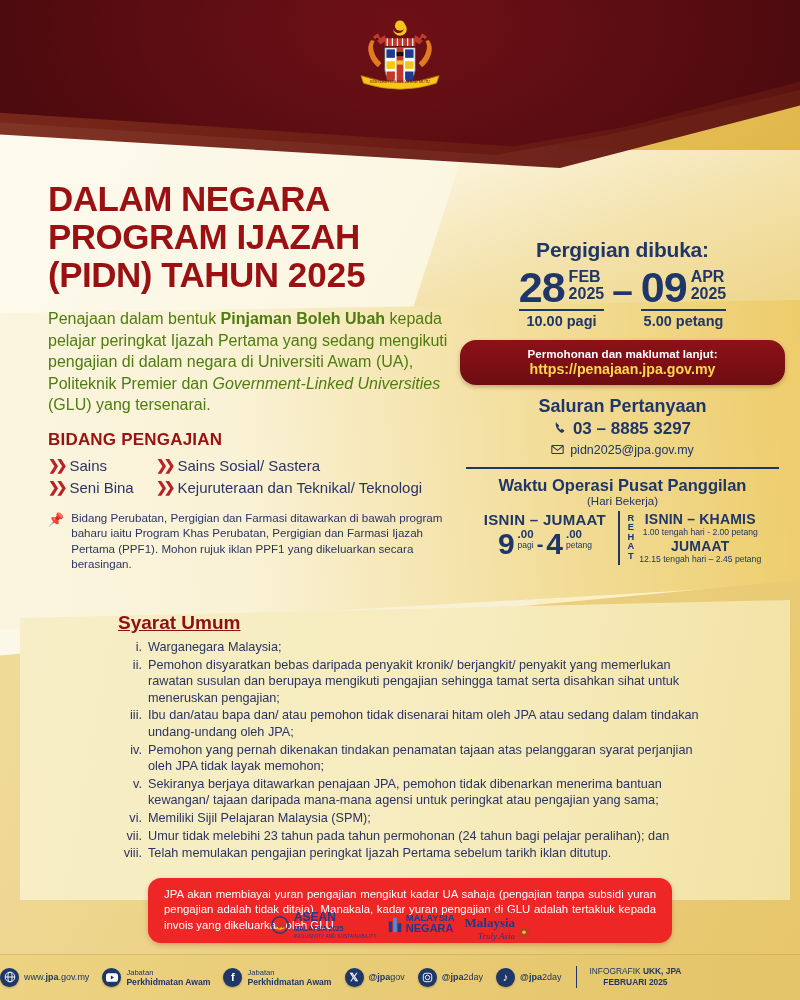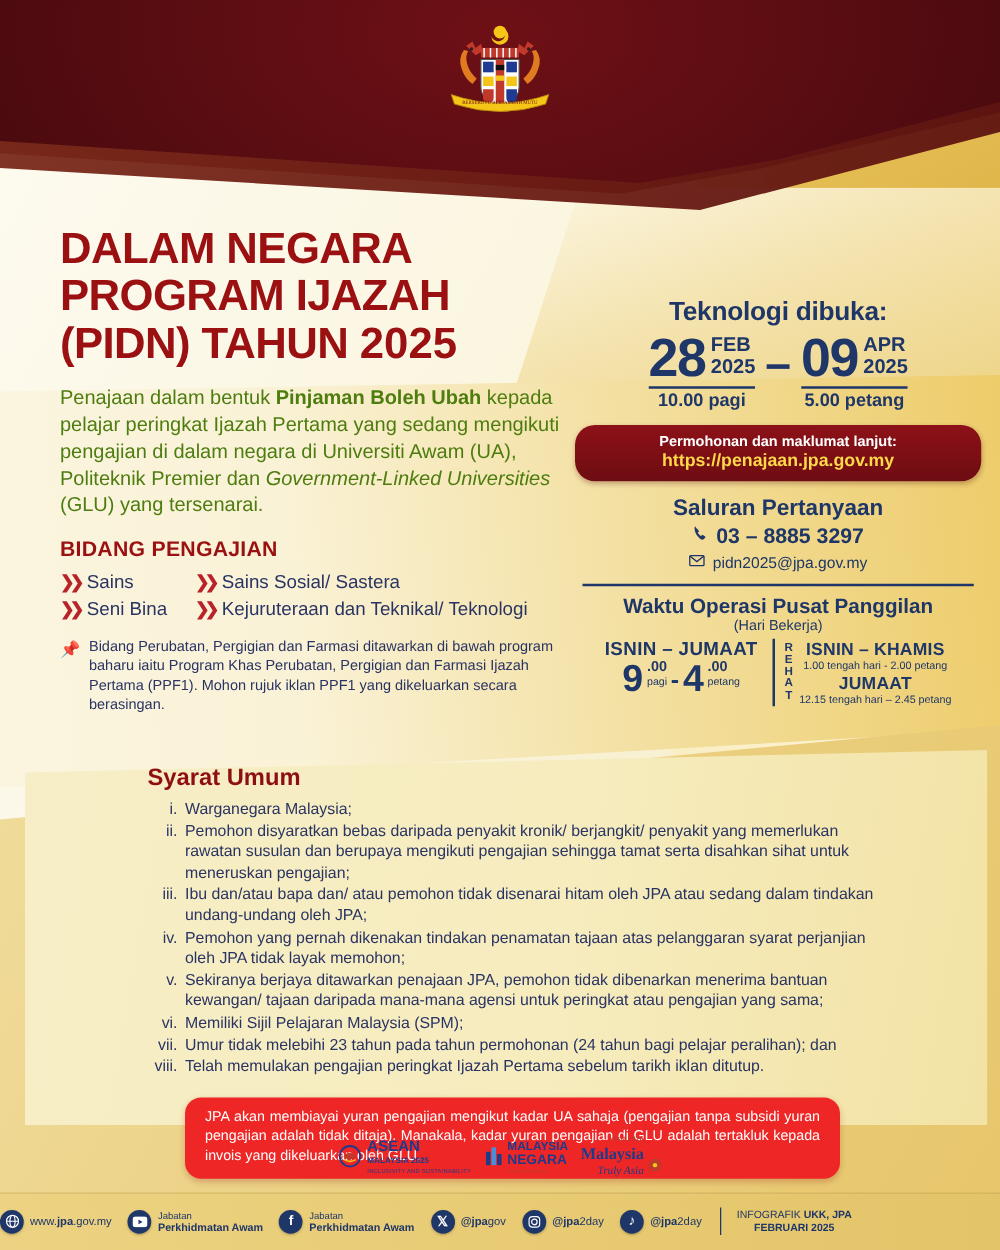--- a/index.html
+++ b/index.html
@@ -126,21 +126,21 @@
   .hdash { color:#1e3668; font-size:20px; font-weight:bold; line-height:31px; }
   .vline { width:1.5px; background:#1e3668; }
   .hours-right { display:flex; align-items:center; gap:5px; }
   .rehat { display:flex; flex-direction:column; color:#1e3668; font-size:9.3px; font-weight:bold; line-height:9.5px; }
   .rest-blk { text-align:center; }
   .rest-d { color:#1e3668; font-size:14px; font-weight:bold; letter-spacing:.2px; }
   .rest-t { color:#1e3668; font-size:8.6px; line-height:11px; }
 
   
   .syarat-wrap { position:absolute; left:118px; top:612px; width:600px; z-index:7; }
-  .syarat-title { color:#8e0f12; font-size:19px; font-weight:bold; }
+  .syarat-title { color:#8e0f12; font-size:19px; font-weight:bold;text-decoration:underline; }
   .sy-list { margin-top:5px; }
   .sy-item { display:flex; gap:6px; color:#2a3463; font-size:12.7px; line-height:16.6px; margin-bottom:1px; }
   .sy-num { width:24px; text-align:right; flex-shrink:0; }
   .sy-txt { flex:1; }
 
   .redbox { position:absolute; left:148px; top:878px; width:524px;
     background:#ee2726; border-radius:13px; padding:9px 16px 10px; z-index:8;
     box-shadow:0 2px 5px rgba(140,20,20,.25); }
   .redbox p { color:#fff; font-size:11.4px; line-height:15.4px; text-align:justify; }
 
@@ -266,21 +266,21 @@
       </div>
     </div>
 
     <div class="note">
       <span class="note-ico">📌</span>
       <span class="note-txt">Bidang Perubatan, Pergigian dan Farmasi ditawarkan di bawah program baharu iaitu Program Khas Perubatan, Pergigian dan Farmasi Ijazah Pertama (PPF1). Mohon rujuk iklan PPF1 yang dikeluarkan secara berasingan.</span>
     </div>
   </div>
 
   <div class="right-col">
-    <div class="perm-open">Teknologi dibuka:</div>
+    <div class="perm-open">Pergigian dibuka:</div>
 
     <div class="date-row">
       <div class="date-blk">
         <div class="date-top">
           <span class="dd">28</span>
           <span class="mm">
             <span class="mon">FEB</span>
             <span class="yy">2025</span>
           </span>
         </div>

